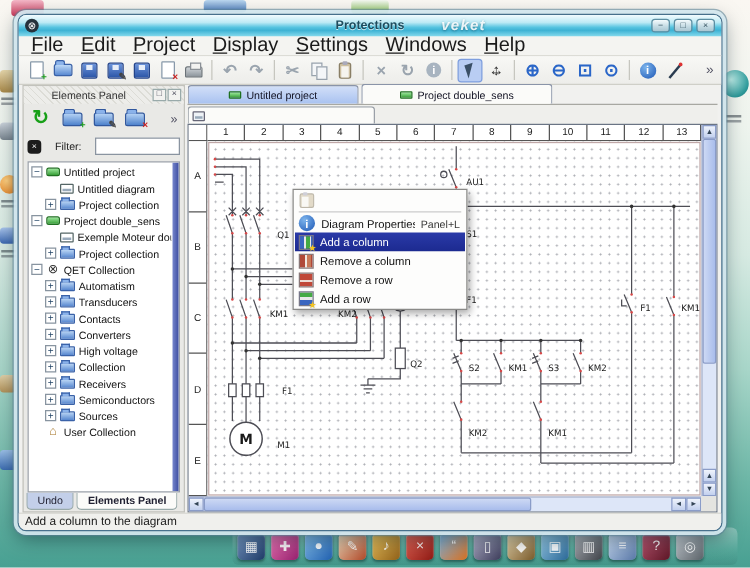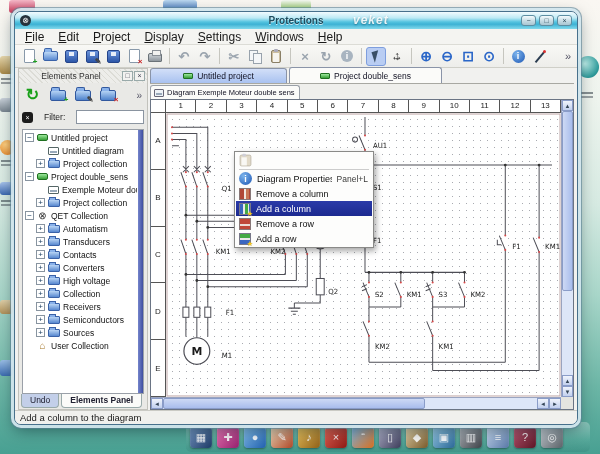--- a/index.html
+++ b/index.html
@@ -31,21 +31,21 @@
   .title { position:absolute; left:0; right:0; text-align:center; font-size:10px; font-weight:bold;
     color:#1d4c5e; text-shadow:0 1px 0 rgba(255,255,255,.7); }
   .watermark { position:absolute; left:338px; top:1px; font-size:12px; font-weight:bold; font-style:italic;
     color:rgba(255,255,255,.88); text-shadow:0 1px 2px rgba(20,80,100,.6); letter-spacing:1px; }
   .win-btns { position:absolute; right:5px; top:3px; display:flex; gap:3px; }
   .wbtn { width:15px; height:11px; border-radius:3px; border:1px solid #5d8ea2; font-size:7px; line-height:9px;
     text-align:center; color:#2c4a58; background:linear-gradient(180deg,#f4fbfd,#c2d9e2 60%,#a9c6d2); }
 
   .menubar { height:16px; background:#f4f4f1; border-bottom:1px solid #dcdcd6; display:flex; align-items:center;
     gap:14px; padding:0 10px; flex:none; }
-  .menu-item { font-size:12px; color:#1a1a1a; display:inline-block; }
+  .menu-item { font-size:16px; color:#1a1a1a; display:inline-block; }
   .menu-item::first-letter { text-decoration:underline; }
 
   
   .toolbar { height:23px; background:linear-gradient(#f8f8f5,#ededea); border-bottom:1px solid #cfcfc8;
     display:flex; align-items:center; gap:1px; padding:0 4px; flex:none; }
   .tb-sep { width:1px; height:16px; background:#c6c6bf; margin:0 3px; flex:none; }
   .tbtn { width:20px; height:19px; border-radius:3px; display:flex; align-items:center; justify-content:center; flex:none; }
   .tbtn.active { background:#b9cdf3; border:1px solid #7e9ede; }
   .tbi { position:relative; font-size:13px; line-height:13px; color:#8a97a5; display:flex; align-items:center; justify-content:center; }
   .badge { position:absolute; right:-4px; bottom:-4px; font-size:8px; font-weight:bold; line-height:8px; }
@@ -452,21 +452,20 @@
           <span>Untitled project</span>
         </span>
         <span class="ptab ptab2">
           <span class="ptab-ico"></span>
           <span>Project double_sens</span>
         </span>
       </div>
       <div class="dtabrow">
         <span class="dtab">
           <span class="dtab-ico"></span>
-          <span class="dtab-label">Diagram Exemple Moteur double sens</span>
         </span>
       </div>
 
       <div class="viewport">
         <div class="vp-corner"></div>
         <div class="colhead">
             <span class="colcell">1</span>
             <span class="colcell">2</span>
             <span class="colcell">3</span>
             <span class="colcell">4</span>
@@ -630,28 +629,28 @@
   <div class="ctxmenu">
       <div class="ctx-item disabled">
         <span class="ctx-ic ci-paste"></span>
       </div>
       <div class="ctx-sep"></div>
       <div class="ctx-item">
         <span class="ctx-ic ci-info"></span>
         <span class="ctx-label">Diagram Properties</span>
         <span class="ctx-short">Panel+L</span>
       </div>
+      <div class="ctx-item hl">
+        <span class="ctx-ic ci-add-column"></span>
+        <span class="ctx-label">Add a column</span>
+      </div>
       <div class="ctx-item">
         <span class="ctx-ic ci-remove-column"></span>
         <span class="ctx-label">Remove a column</span>
       </div>
-      <div class="ctx-item hl">
-        <span class="ctx-ic ci-add-column"></span>
-        <span class="ctx-label">Add a column</span>
-      </div>
       <div class="ctx-item">
         <span class="ctx-ic ci-remove-row"></span>
         <span class="ctx-label">Remove a row</span>
       </div>
       <div class="ctx-item">
         <span class="ctx-ic ci-add-row"></span>
         <span class="ctx-label">Add a row</span>
       </div>
     </div>
 </div>

